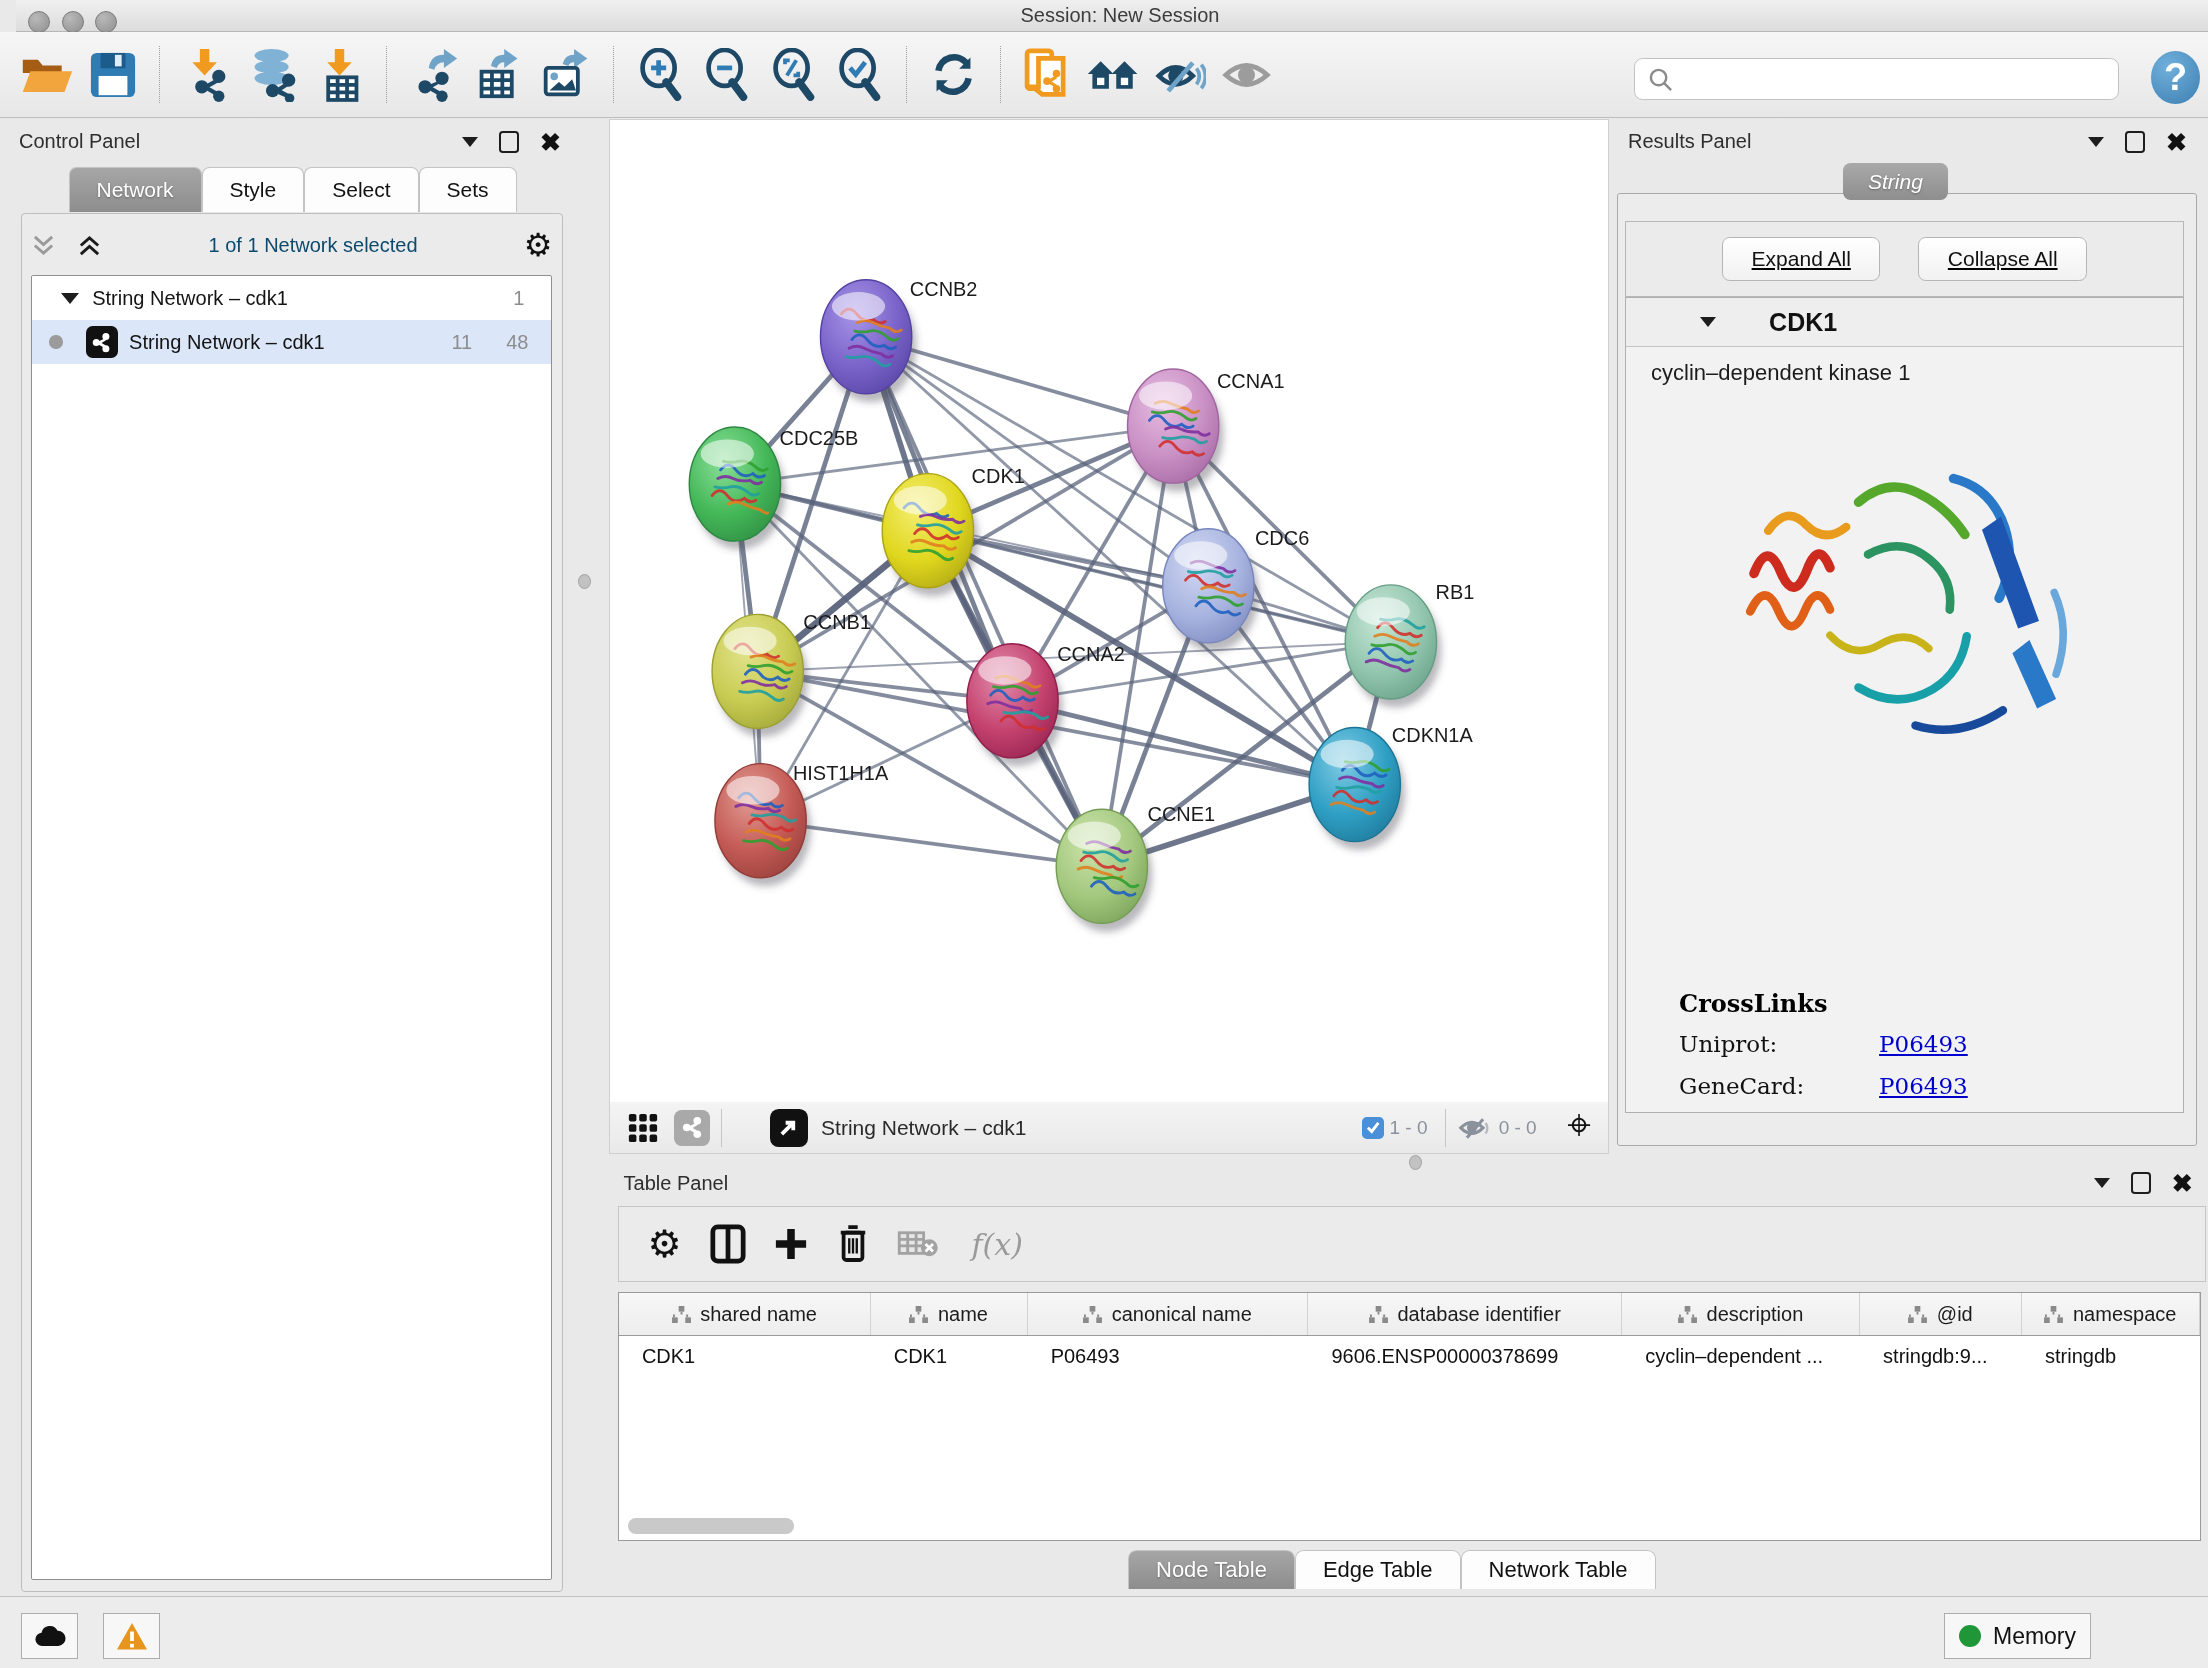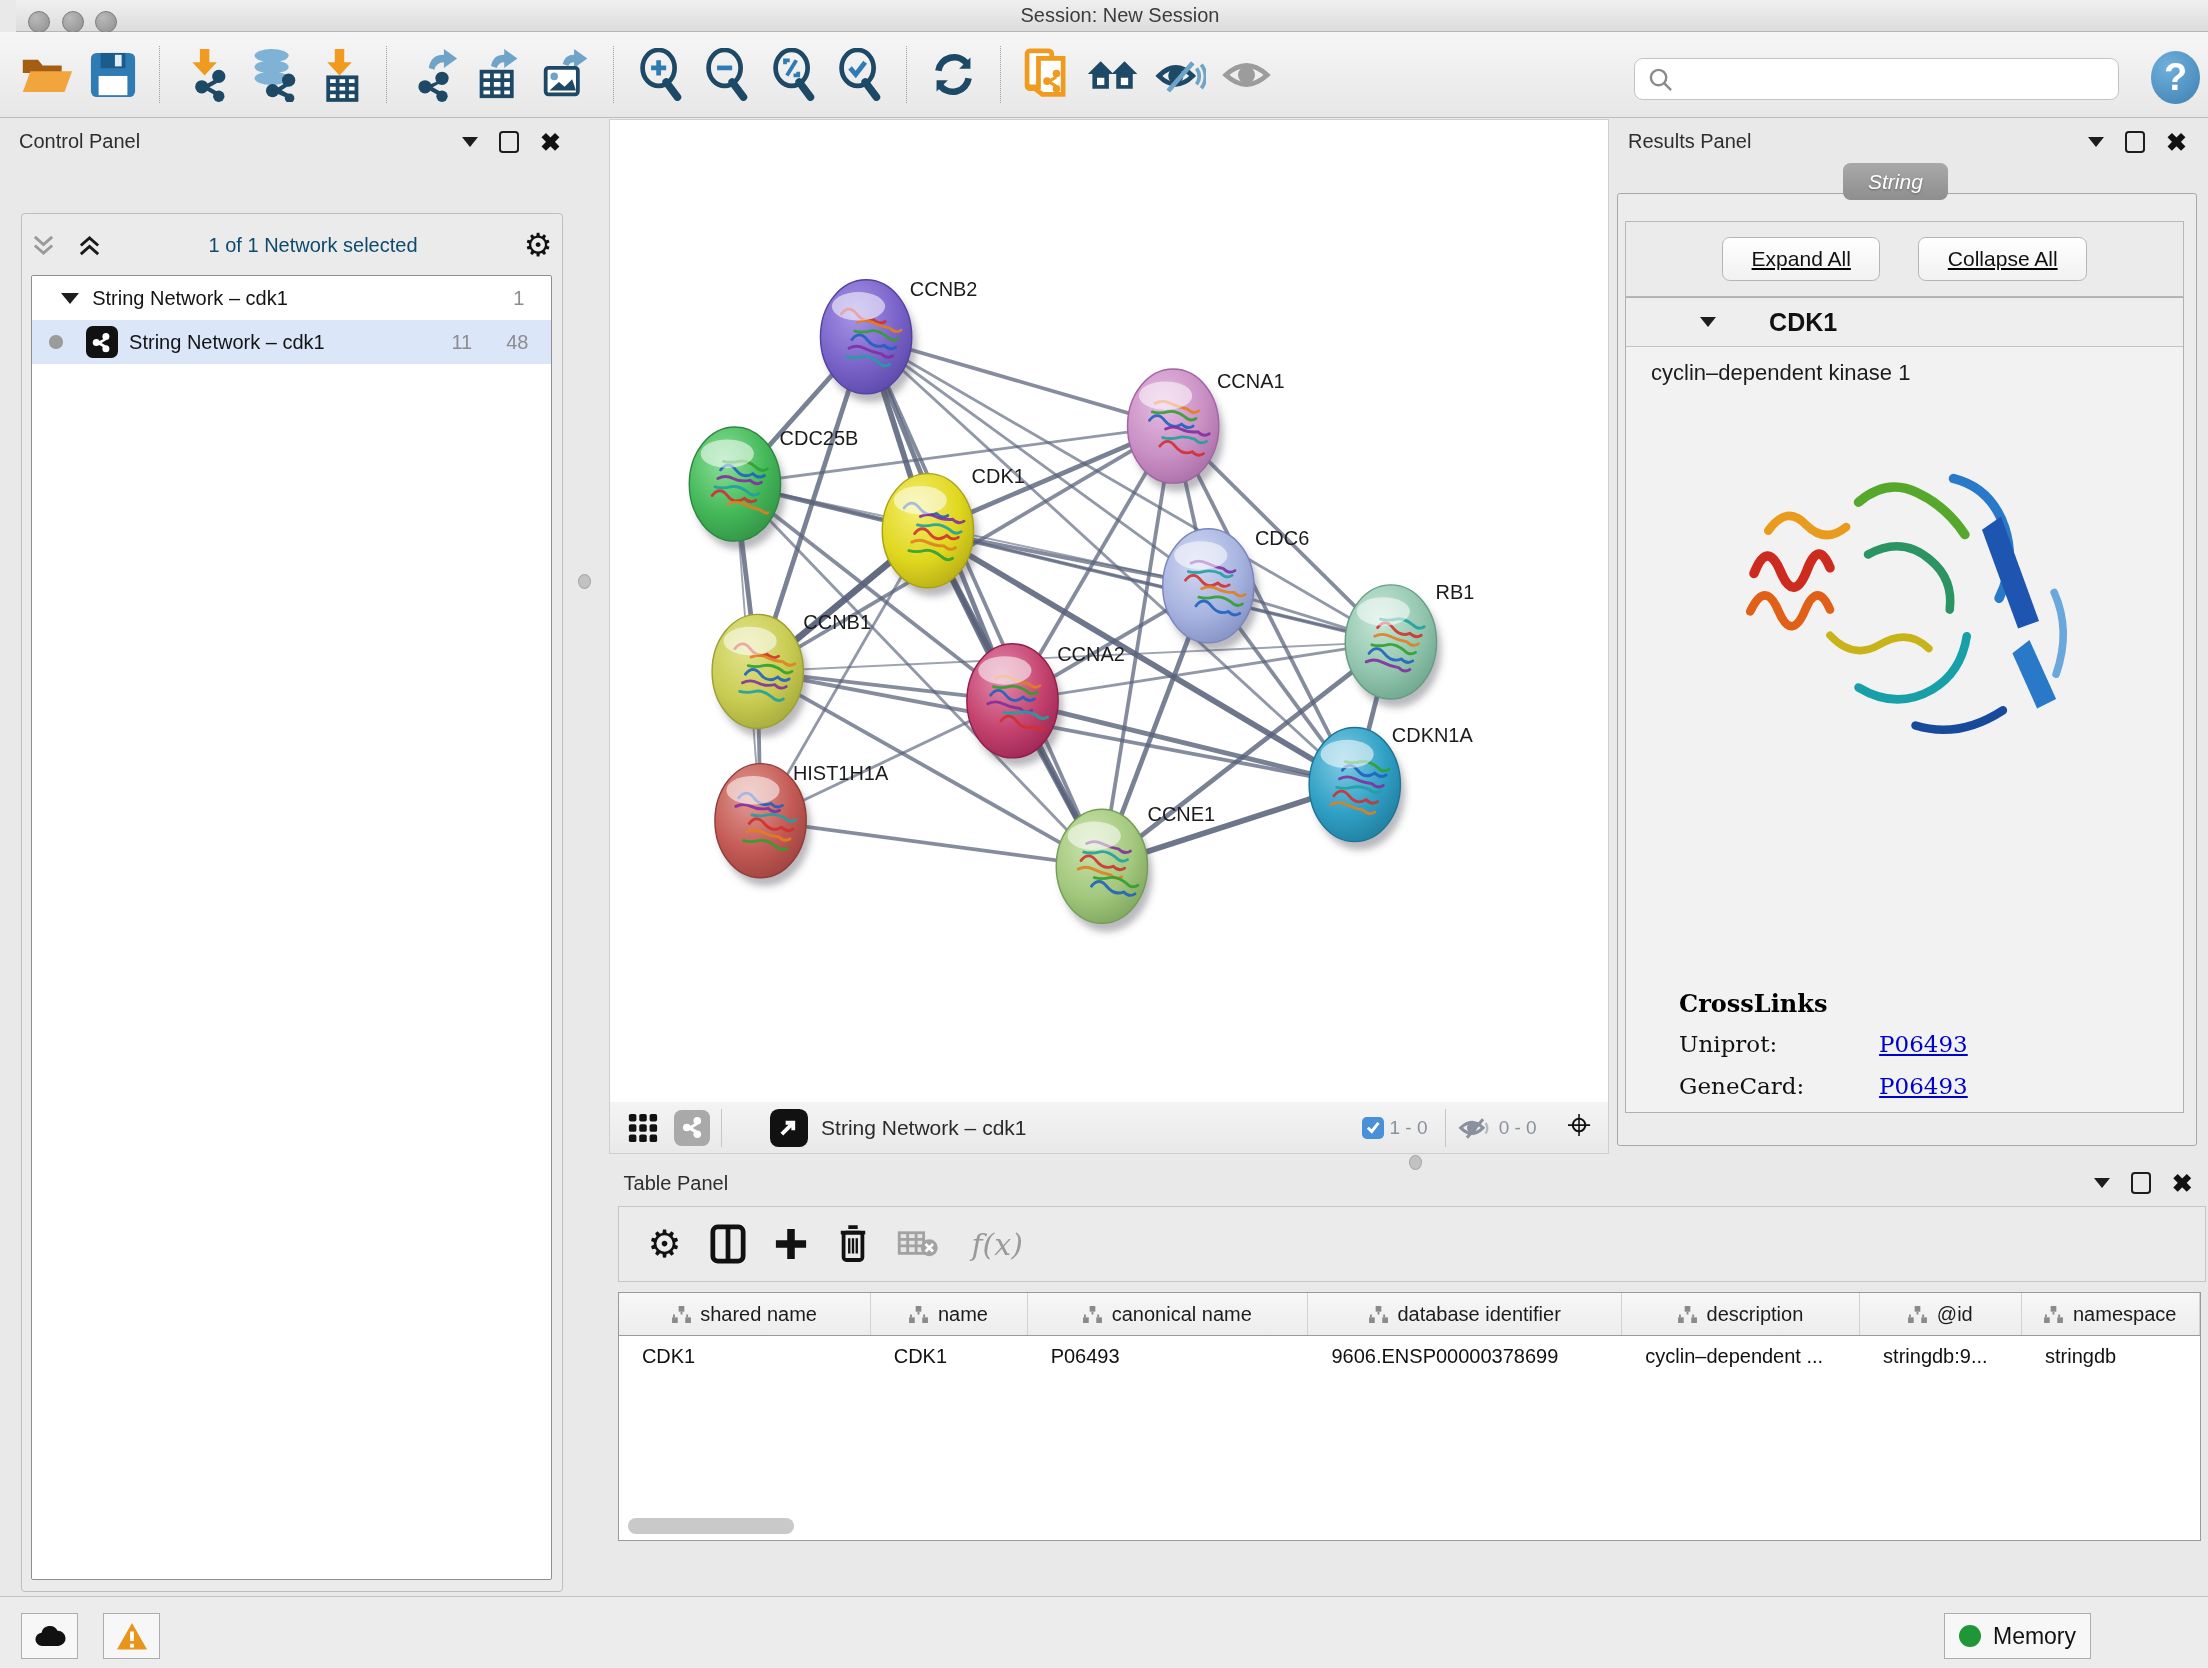--- a/index.html
+++ b/index.html
@@ -301,20 +301,26 @@
 
   <div id="control-panel" class="abs">
     <div id="cp-header">
       <span class="panel-title">Control Panel</span>
       <span class="panel-controls">
         <span class="pc-caret"></span>
         <span class="pc-float"></span>
         <span class="pc-close">✖</span>
       </span>
     </div>
+    <div id="cp-tabs">
+        <div class="tab active">Network</div>
+        <div class="tab">Style</div>
+        <div class="tab">Select</div>
+        <div class="tab">Sets</div>
+      </div>
     <div id="cp-group">
       <div id="cp-listhead">
         <svg width="25" height="25" viewBox="0 0 26 26">
           <path d="M4 4 l9 8 9-8 M4 13 l9 8 9-8" fill="none" stroke="#9a9a9a" stroke-width="3"></path>
         </svg>
         <svg width="25" height="25" viewBox="0 0 26 26" style="margin-left:21px">
           <path d="M4 22 l9-8 9 8 M4 13 l9-8 9 8" fill="none" stroke="#1a1a1a" stroke-width="3"></path>
         </svg>
         <span class="spacer"></span>
         <span id="cp-selection">1 of 1 Network selected</span>
@@ -882,20 +888,25 @@
           <div class="td" style="width: 252px;">CDK1</div>
           <div class="td" style="width: 157px;">CDK1</div>
           <div class="td" style="width: 281px;">P06493</div>
           <div class="td" style="width: 314px;">9606.ENSP00000378699</div>
           <div class="td" style="width: 238px;">cyclin–dependent ...</div>
           <div class="td" style="width: 162px;">stringdb:9...</div>
           <div class="td" style="width: 178px;">stringdb</div>
         </div>
       <div id="hscroll"></div>
     </div>
+    <div id="tp-tabs">
+        <div class="tab active">Node Table</div>
+        <div class="tab">Edge Table</div>
+        <div class="tab">Network Table</div>
+      </div>
   </div>
 
   <div id="statusbar" class="abs">
     <div class="sb-btn" style="left:21px;width:55px">
       <svg width="32" height="23" viewBox="0 0 34 24">
         <path d="M9 22 a7 7 0 0 1-1-14 a9 9 0 0 1 17-2 a6.5 6.5 0 0 1 1 16 Z" fill="#111"></path>
       </svg>
     </div>
     <div class="sb-btn" style="left:103px;width:55px">
       <svg width="32" height="28.5" viewBox="0 0 34 30">

